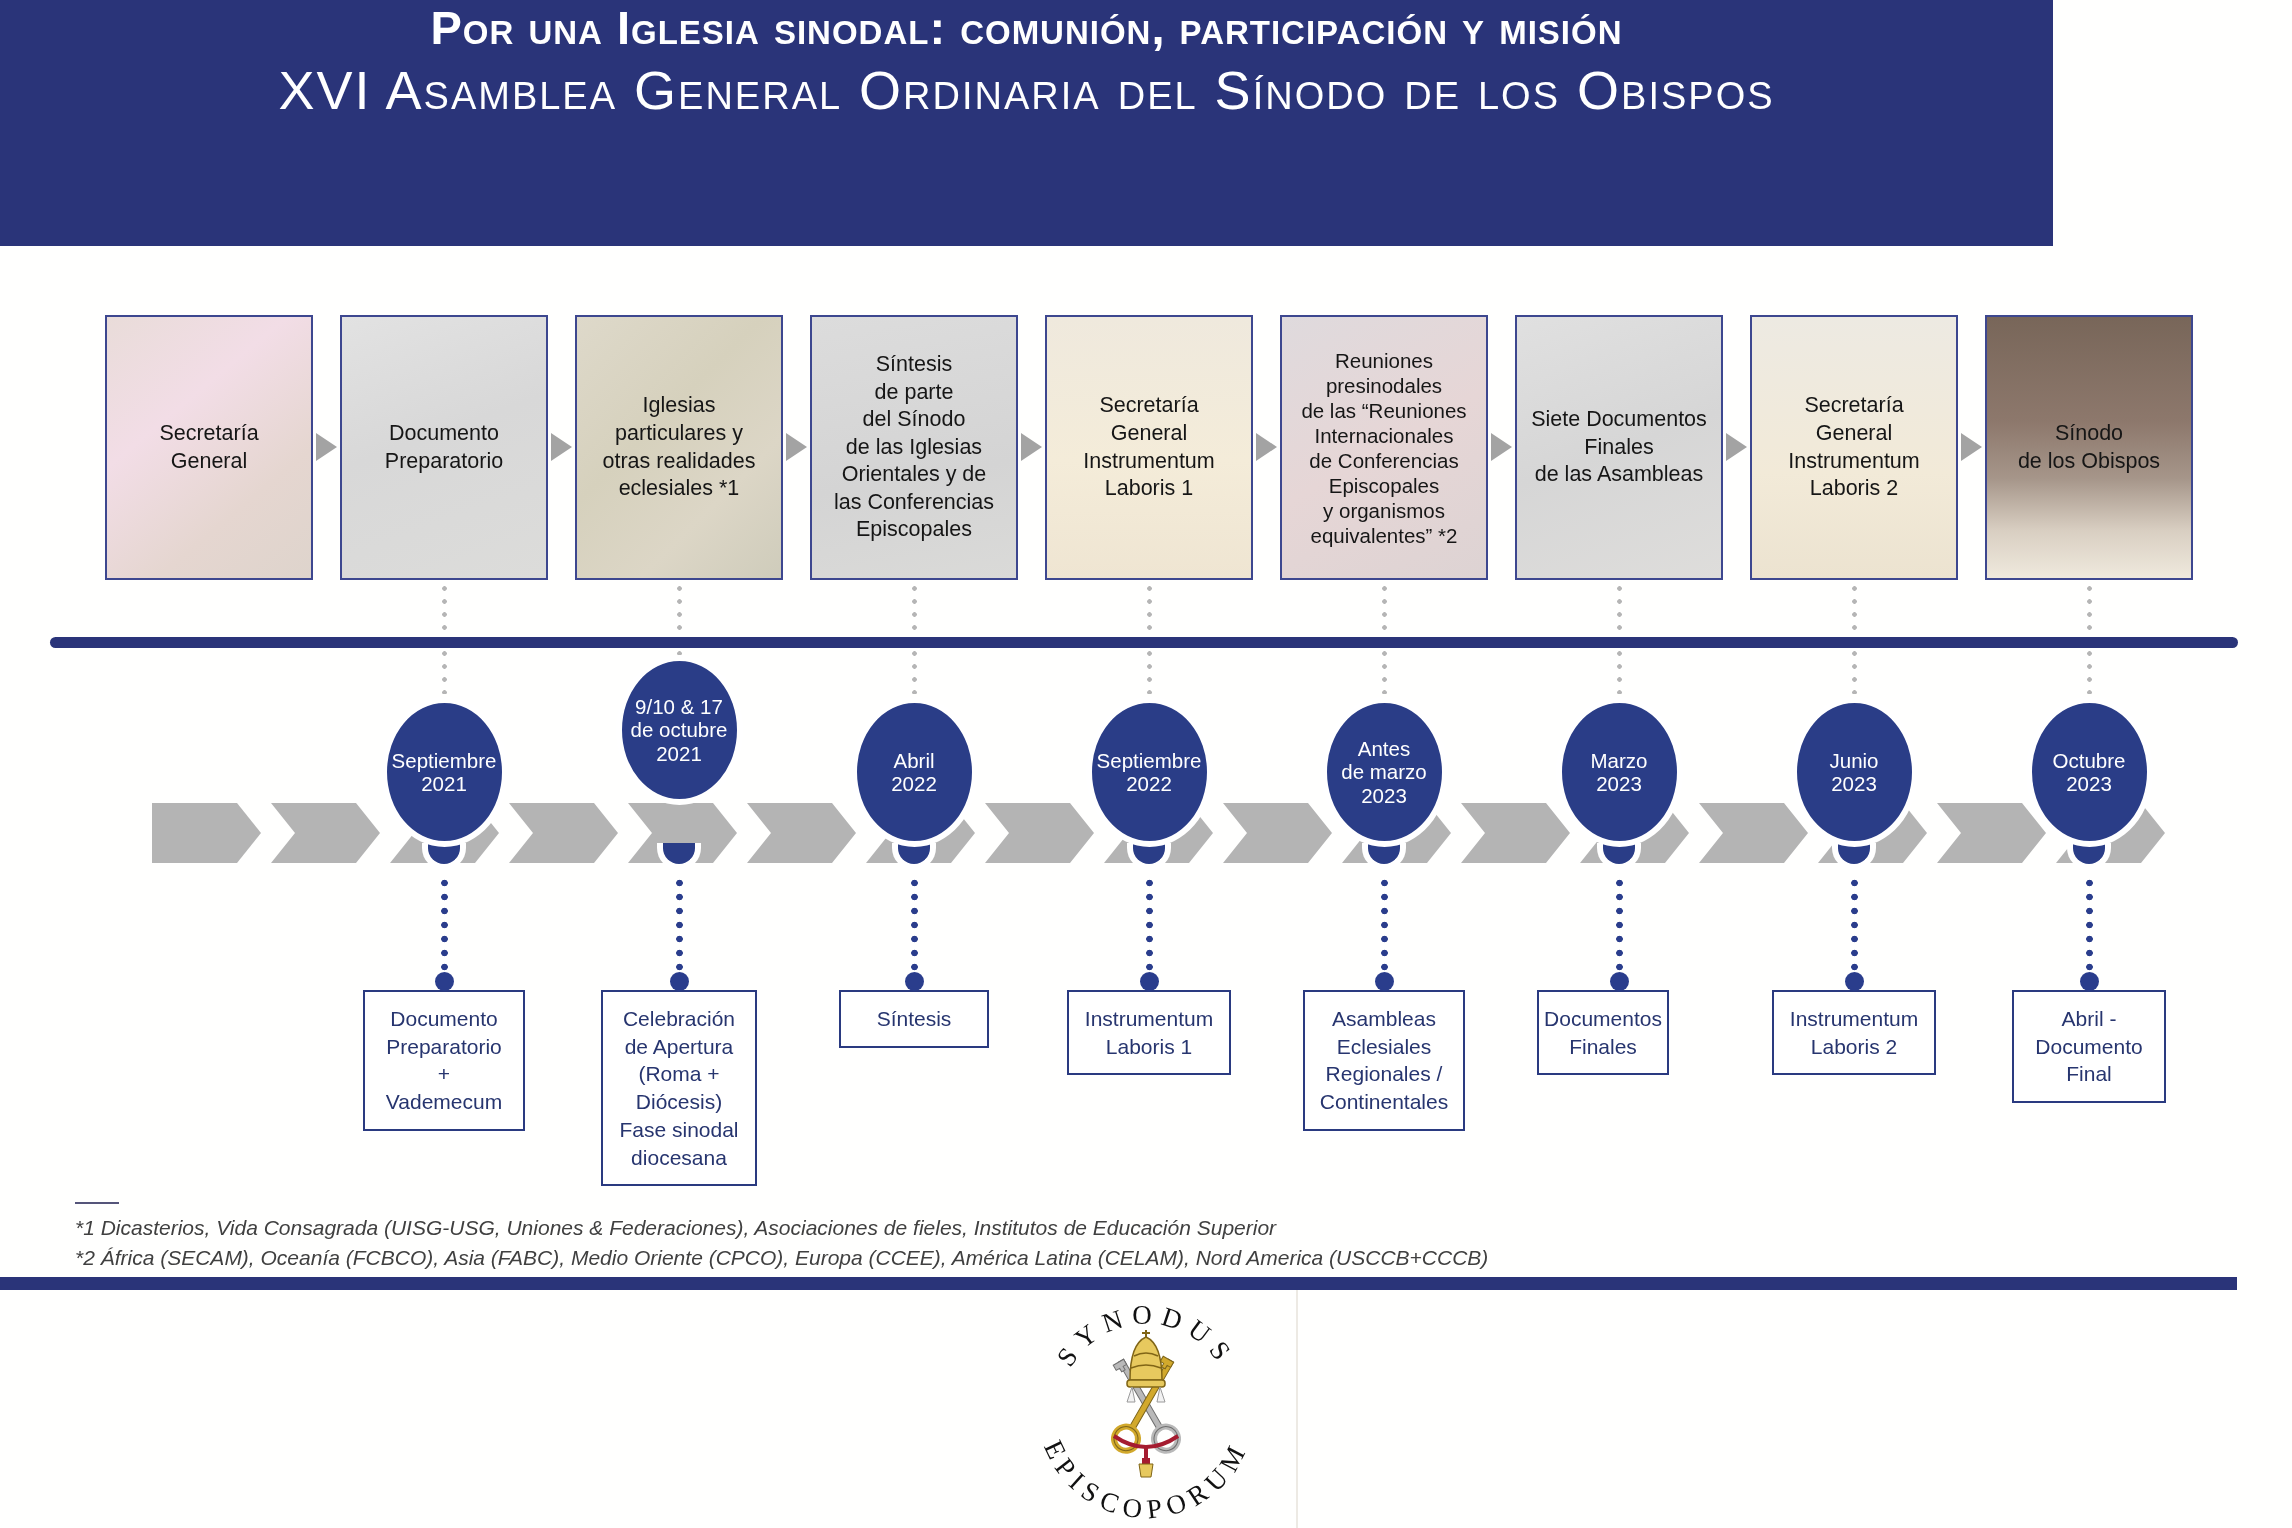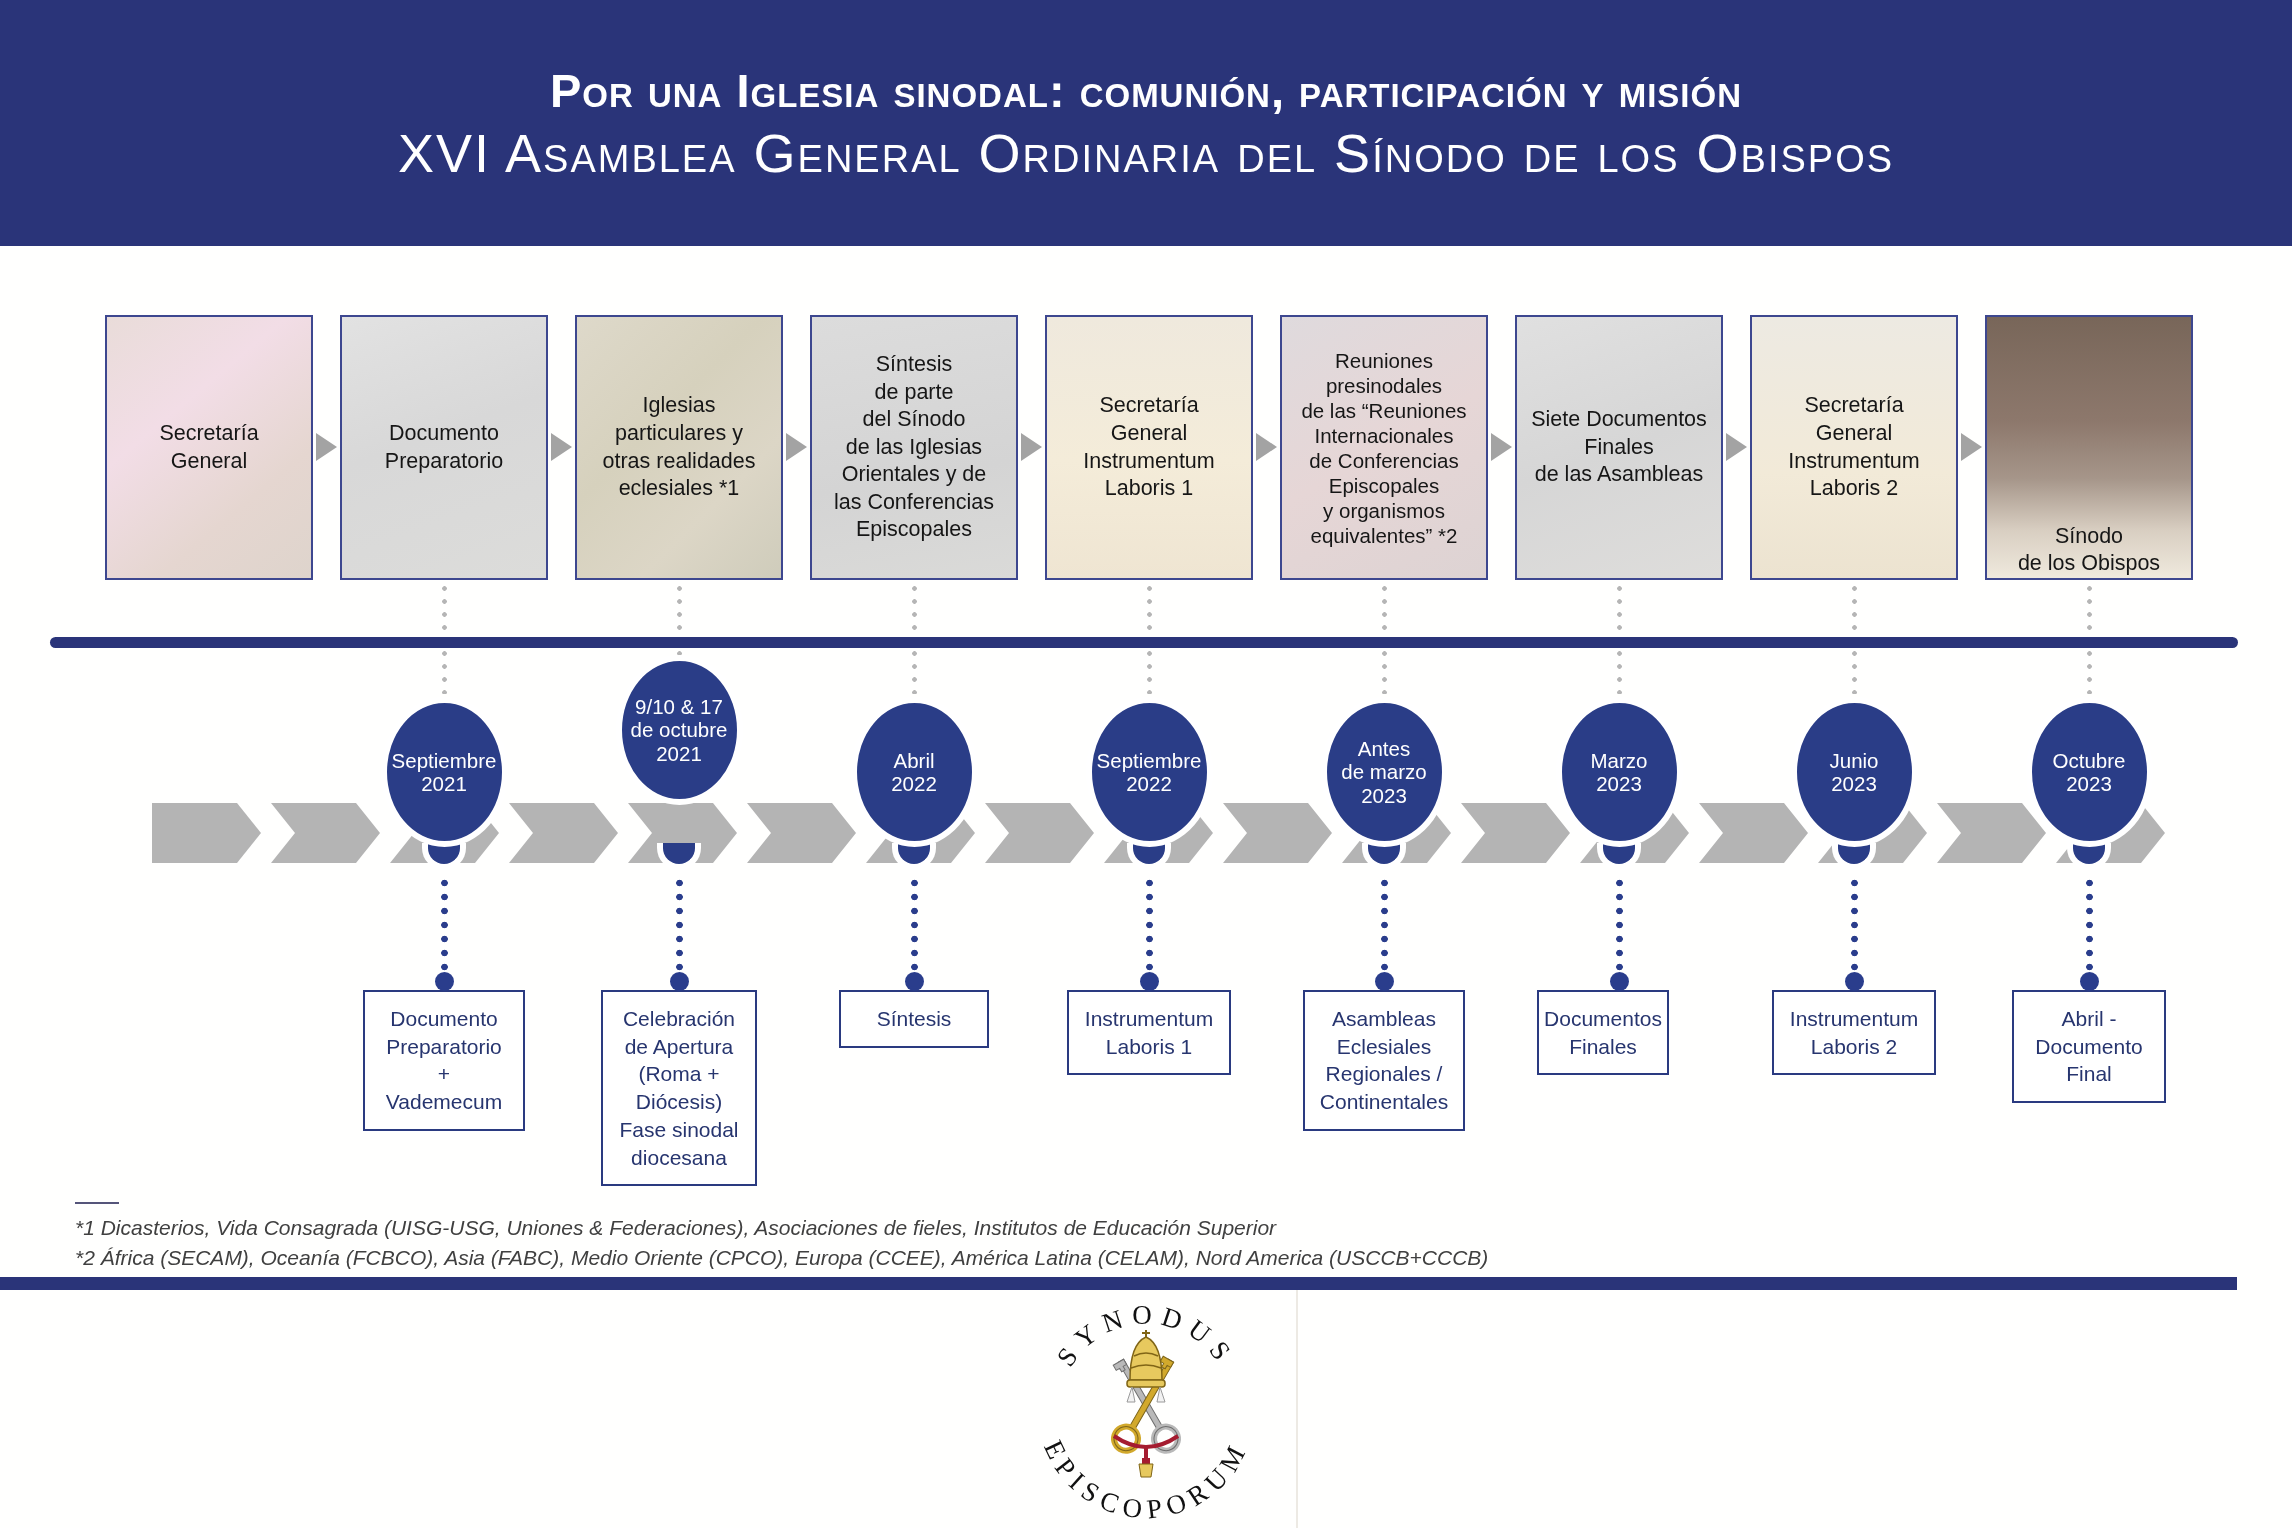--- a/index.html
+++ b/index.html
@@ -1,38 +1,38 @@
 <!DOCTYPE html>
 <html><head>
 <meta charset="utf-8">
 <style>
   html,body{margin:0;padding:0;background:#ffffff;}
   .page{position:relative;width:2292px;height:1528px;background:#fffffe;overflow:hidden;
         font-family:"Liberation Sans",sans-serif;}
 
   
-  .banner{position:absolute;left:0;top:0;width:2292px;height:246px;background:#2a3479;
-          display:flex;flex-direction:column;align-items:center;justify-content:center;gap:4px;}
+  .banner{position:absolute;left:0;top:0;width:2053px;height:246px;background:#2a3479;
+          display:flex;flex-direction:column;align-items:center;gap:4px;}
   .title1{color:#ffffff;font-size:47px;font-weight:bold;font-variant:small-caps;letter-spacing:1px;}
   .title2{color:#ffffff;font-size:54px;font-weight:normal;font-variant:small-caps;letter-spacing:2px;}
 
   
   .card{position:absolute;width:208px;height:265px;border:2px solid #3d478f;box-sizing:border-box;
         display:flex;align-items:center;justify-content:center;z-index:2;}
   .card-label{white-space:pre-line;text-align:center;color:#161616;font-size:21.5px;line-height:1.28;
               font-weight:500;padding:0 4px;}
   .photo-0{background:linear-gradient(140deg,#e9dcd9 0%,#f2dde6 35%,#e5d6d0 70%,#ded4cc 100%);}
   .photo-1{background:linear-gradient(160deg,#e2e2e2 0%,#d8d8d8 45%,#dcdcda 100%);}
   .photo-2{background:linear-gradient(135deg,#ded9ca 0%,#d6d1bd 40%,#dcd6c6 70%,#cfccbb 100%);}
   .photo-3{background:linear-gradient(170deg,#dcdcdc 0%,#d4d4d4 60%,#dadad8 100%);}
   .photo-4{background:linear-gradient(180deg,#efe9dd 0%,#f4ecd9 55%,#efe5d2 100%);}
   .photo-5{background:linear-gradient(150deg,#dfdadd 0%,#e6d6d6 50%,#ddd3d3 100%);}
   .photo-6{background:linear-gradient(160deg,#e0e0e0 0%,#d6d6d6 50%,#dedddb 100%);}
   .photo-7{background:linear-gradient(180deg,#edeae2 0%,#f2ead8 60%,#ece3d0 100%);}
-  .photo-8{background:linear-gradient(180deg,#786659 0%,#8d786c 40%,#a6968a 62%,#d9cfc2 82%,#efe9dd 100%);align-items:flex-end;}
+  .photo-8{background:linear-gradient(180deg,#786659 0%,#8d786c 40%,#a6968a 62%,#d9cfc2 82%,#efe9dd 100%);}
 
   .arrow-right{position:absolute;width:0;height:0;border-top:14px solid transparent;
                border-bottom:14px solid transparent;border-left:21px solid #a3a3a3;z-index:1;}
 
   
   .dot-col-gray{position:absolute;width:5px;
       background-image:radial-gradient(circle,#b5b5b5 2px,rgba(181,181,181,0) 2.6px);
       background-size:5px 13px;background-repeat:repeat-y;background-position:center top;z-index:1;}
   .dot-col-navy{position:absolute;width:7px;
       background-image:radial-gradient(circle,#2a3d8c 3px,rgba(42,61,140,0) 3.6px);

